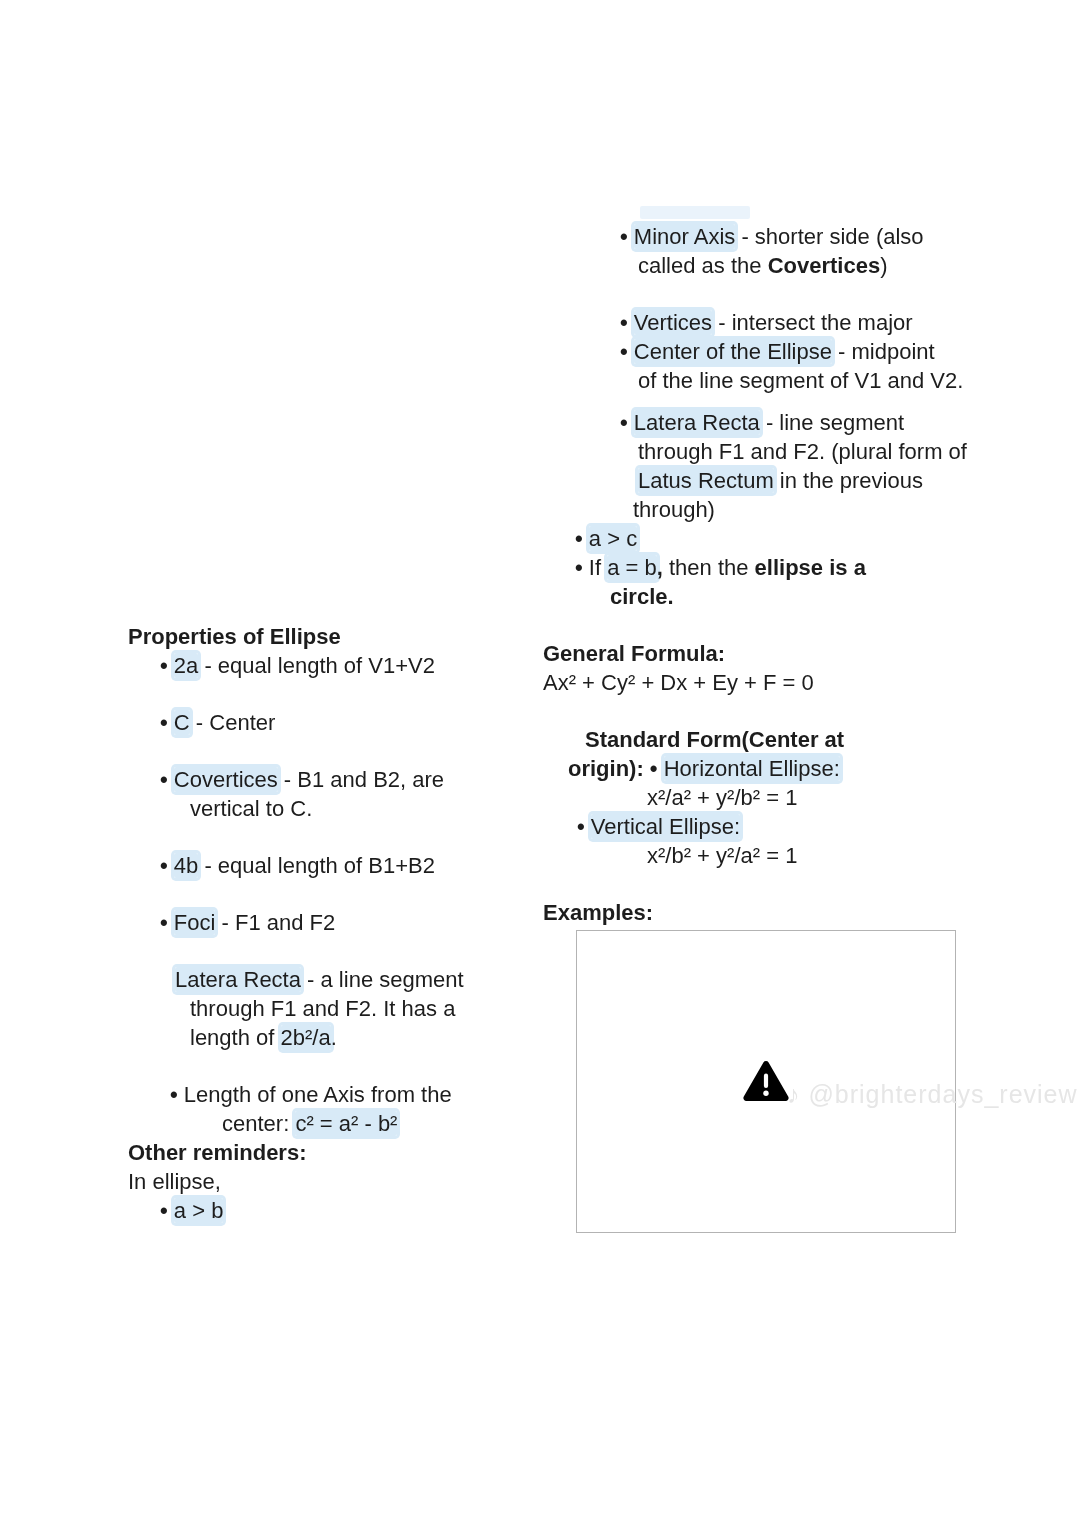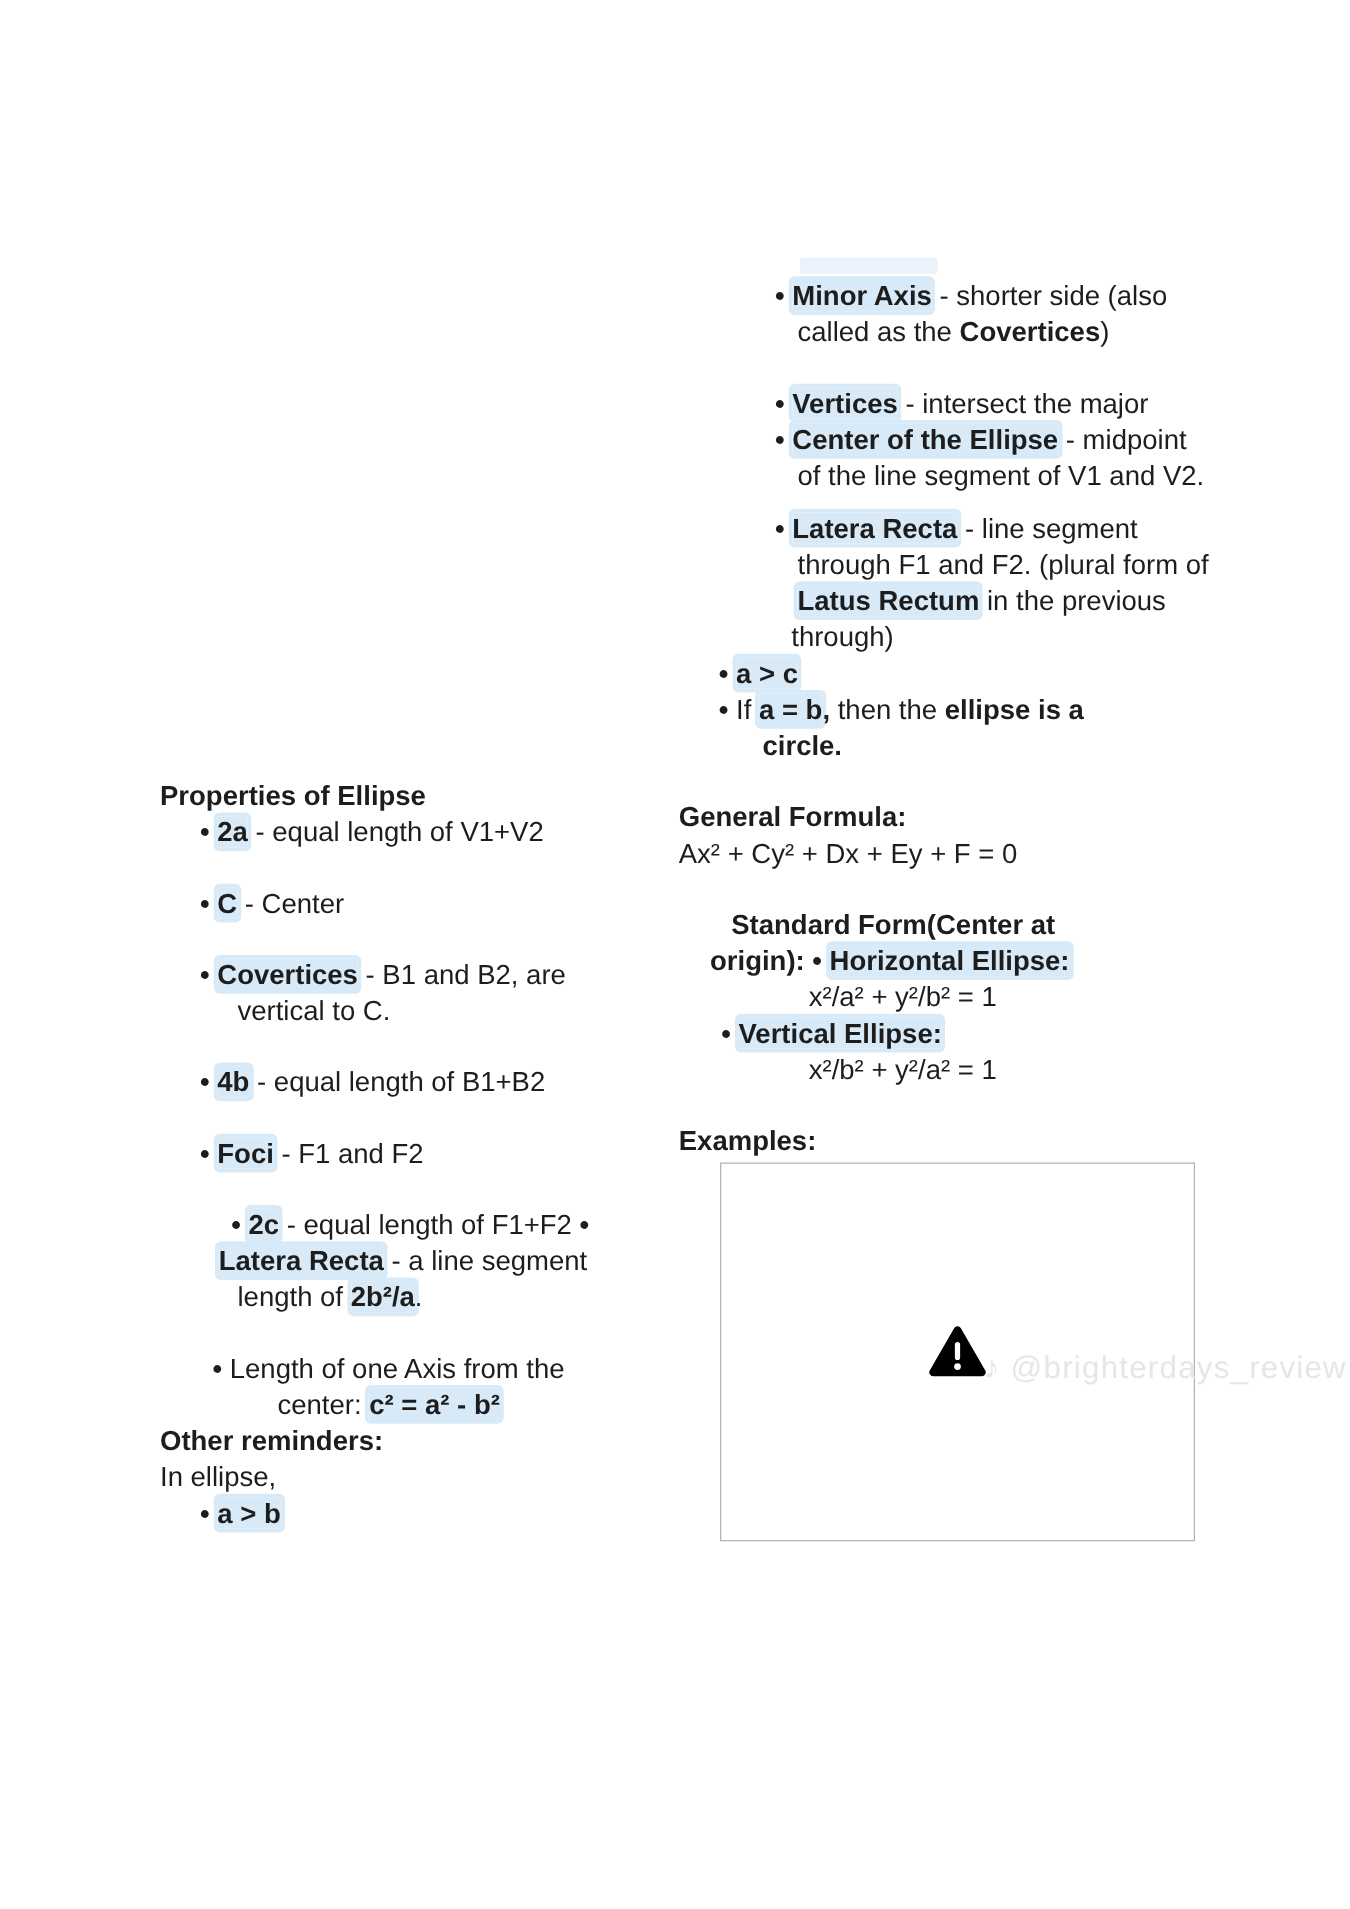--- a/index.html
+++ b/index.html
@@ -15,21 +15,21 @@
     line-height: 29px;
     color: var(--text, #1d1d1d);
   }
   .col { position: absolute; }
   #left-col  { left: 128px; top: 622px; }
   #right-col { left: 543px; top: 222px; }
   .ln { white-space: nowrap; }
   .sg-r { font-weight: 400; }
   .sg-b { font-weight: 700; }
   .sg-h {
-    font-weight: 700;
+    font-weight: 400;
     background: var(--hl, #d8eaf7);
     box-shadow: 0 0 0 3px var(--hl, #d8eaf7);
     border-radius: 2px;
   }
   .cut-hl {
     position: absolute;
     left: 640px; top: 206px;
     width: 110px; height: 13px;
     background: var(--hl, #d8eaf7);
     opacity: 0.55;
@@ -61,22 +61,22 @@
 <div class="cut-hl"></div>
 
 <div id="left-col" class="col">
     <div class="ln"><span class="sg-b">Properties of Ellipse</span></div>
     <div class="ln" style="padding-left: 32px; margin-bottom: 28px;"><span class="sg-b">• </span><span class="sg-h">2a</span><span class="sg-r"> - equal length of V1+V2</span></div>
     <div class="ln" style="padding-left: 32px; margin-bottom: 28px;"><span class="sg-b">• </span><span class="sg-h">C</span><span class="sg-r"> - Center</span></div>
     <div class="ln" style="padding-left: 32px;"><span class="sg-b">• </span><span class="sg-h">Covertices</span><span class="sg-r"> - B1 and B2, are</span></div>
     <div class="ln" style="padding-left: 62px; margin-bottom: 28px;"><span class="sg-r">vertical to C.</span></div>
     <div class="ln" style="padding-left: 32px; margin-bottom: 28px;"><span class="sg-b">• </span><span class="sg-h">4b</span><span class="sg-r"> - equal length of B1+B2</span></div>
     <div class="ln" style="padding-left: 32px; margin-bottom: 28px;"><span class="sg-b">• </span><span class="sg-h">Foci</span><span class="sg-r"> - F1 and F2</span></div>
-    <div class="ln" style="padding-left: 57px;"><span class="sg-b">• </span><span class="sg-h">2c</span><span class="sg-r"> - equal length of F1+F2 </span><span class="sg-b">•</span></div>
     <div class="ln" style="padding-left: 47px;"><span class="sg-h">Latera Recta</span><span class="sg-r"> - a line segment</span></div>
+    <div class="ln" style="padding-left: 62px;"><span class="sg-r">through F1 and F2. It has a</span></div>
     <div class="ln" style="padding-left: 62px; margin-bottom: 28px;"><span class="sg-r">length of </span><span class="sg-h">2b²/a</span><span class="sg-r">.</span></div>
     <div class="ln" style="padding-left: 42px;"><span class="sg-b">• </span><span class="sg-r">Length of one Axis from the</span></div>
     <div class="ln" style="padding-left: 94px;"><span class="sg-r">center: </span><span class="sg-h">c² = a² - b²</span></div>
     <div class="ln"><span class="sg-b">Other reminders:</span></div>
     <div class="ln"><span class="sg-r">In ellipse,</span></div>
     <div class="ln" style="padding-left: 32px;"><span class="sg-b">• </span><span class="sg-h">a &gt; b</span></div>
   </div>
 
 <div id="right-col" class="col">
   <div>

